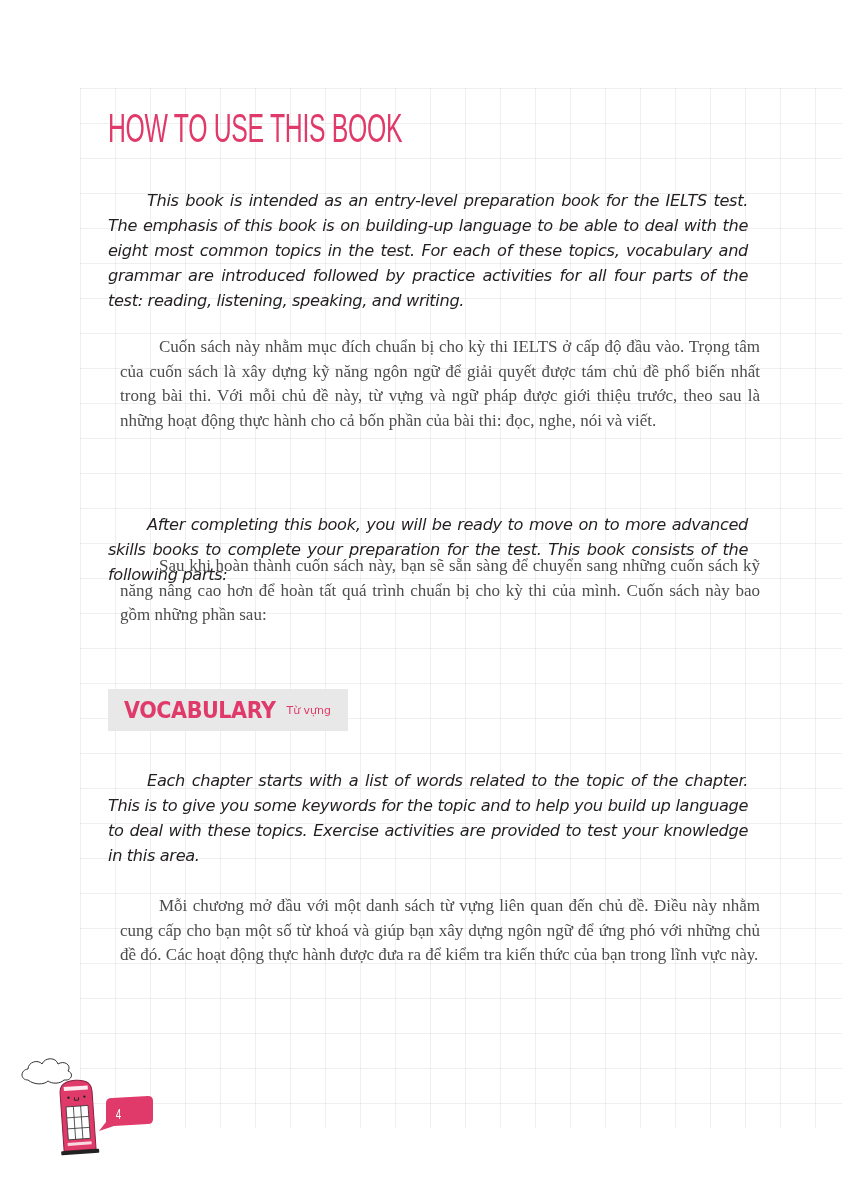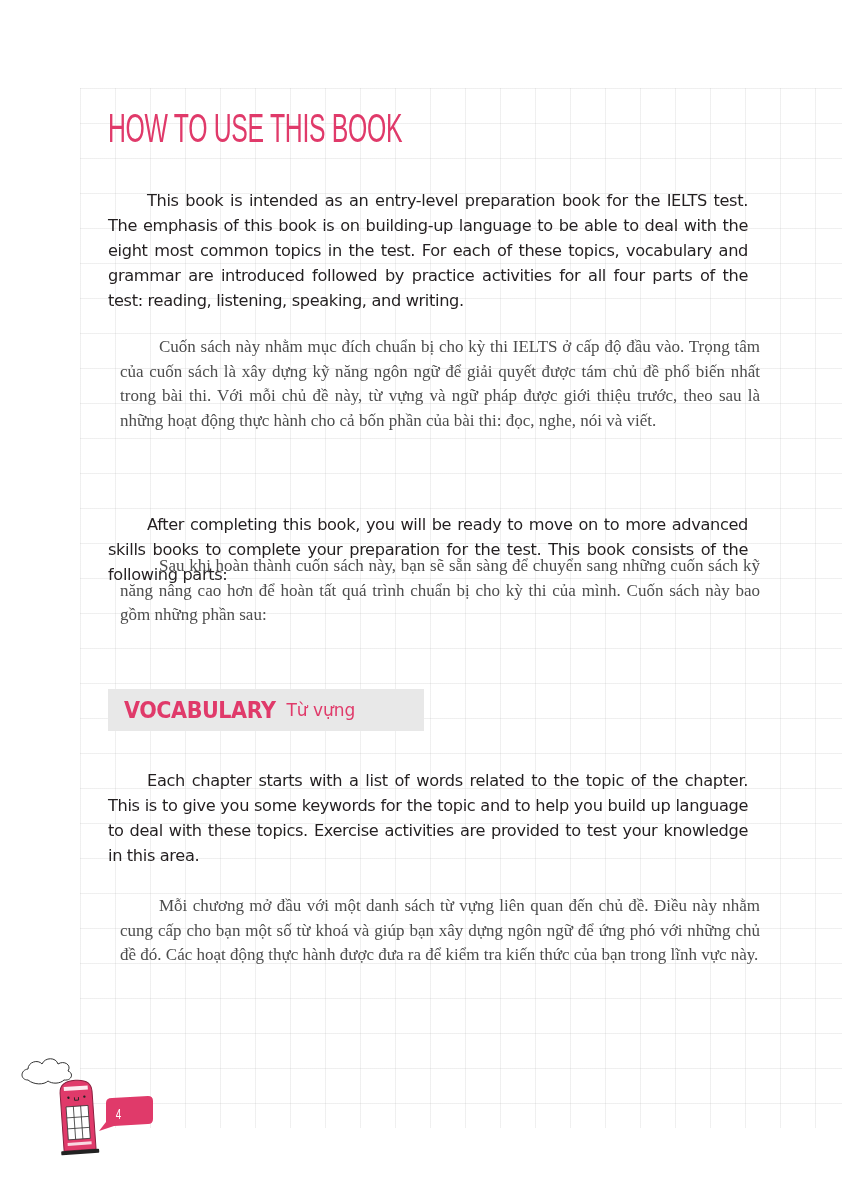--- a/index.html
+++ b/index.html
@@ -19,37 +19,38 @@
       position: absolute; left: 108px; top: 106px;
       color: #e03a6a; font-family: "Liberation Sans", sans-serif;
       font-size: 40px; line-height: 44px; letter-spacing: -0.5px;
       transform: scaleX(0.62); transform-origin: left center; white-space: nowrap;
     }
     .en {
       position: absolute; left: 108px; width: 640px;
       font-family: "DejaVu Sans", sans-serif; font-size: 16.2px; line-height: 25px;
       color: #231f20; text-align: justify; text-indent: 39px; margin: 0;
       letter-spacing: -0.35px;
+      font-style: italic;
     }
     .vi {
       position: absolute; left: 108px; width: 640px;
       font-family: "Liberation Serif", serif; font-size: 17px; line-height: 24.5px;
       color: #4d4d4d; text-align: justify; text-indent: 39px; margin: 12px;
     }
     .banner {
-      position: absolute; left: 108px; top: 689px; width: 316px; height: 42px;
+      position: absolute; left: 108px; top: 689px; width: 240px; height: 42px;
       background: #e8e8e8; display: flex; align-items: center;
     }
     .banner .main {
       color: #e03a6a; font-family: "DejaVu Sans", sans-serif; font-weight: bold;
       font-size: 23px; margin-left: 16px; letter-spacing: -0.5px;
       transform: scaleX(0.9); transform-origin: left center; display: inline-block; white-space: nowrap;
     }
     .banner .sub {
-      color: #e03a6a; font-family: "DejaVu Sans", sans-serif; font-size: 17px;
+      color: #e03a6a; font-family: "DejaVu Sans", sans-serif; font-size: 11px;
       margin-left: -6px; white-space: nowrap;
     }
     .deco { position: absolute; left: 0; top: 1040px; width: 200px; height: 160px; }
   </style>
 </head>
 <body>
 
 <div class="grid"></div>
 
 <h1 class="title" style="margin:0;font-weight:normal;">HOW TO USE THIS BOOK</h1>

